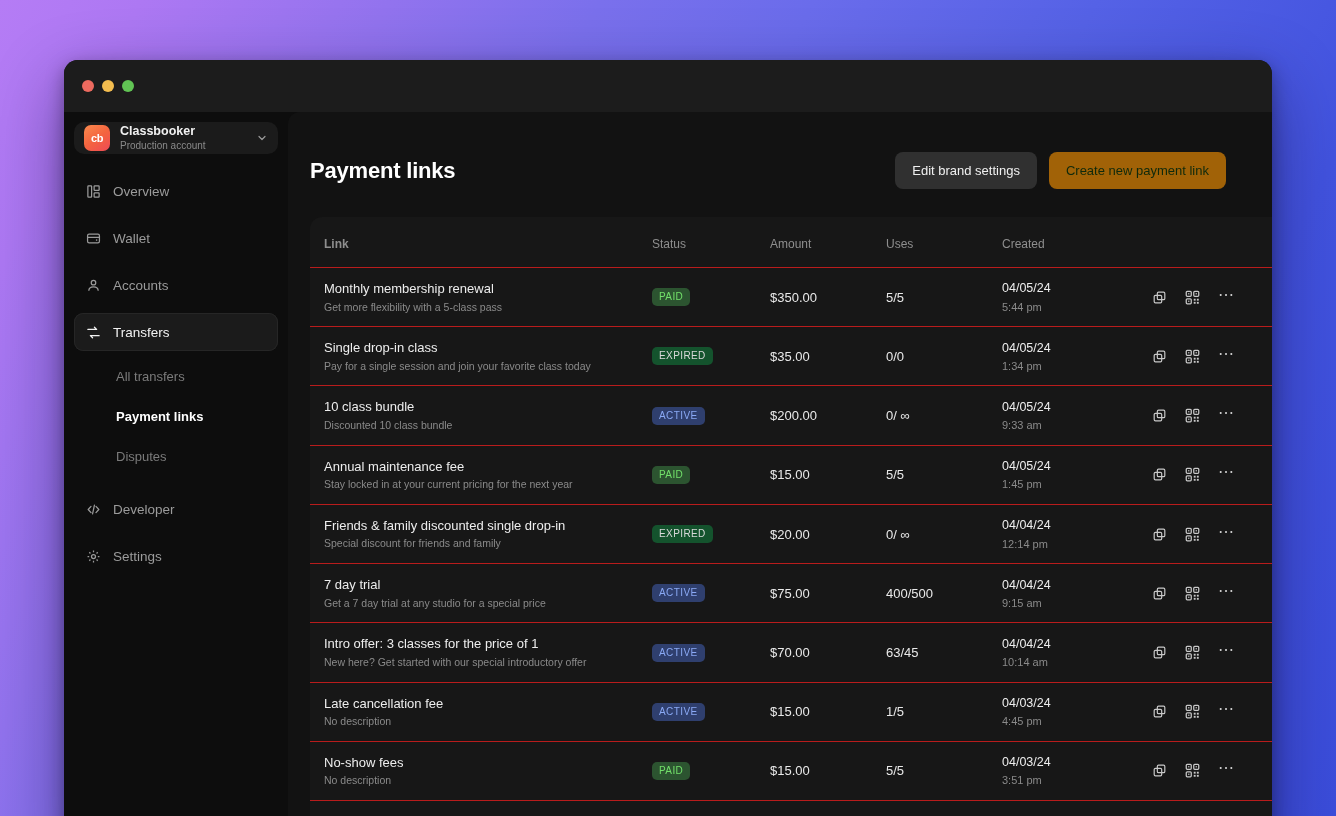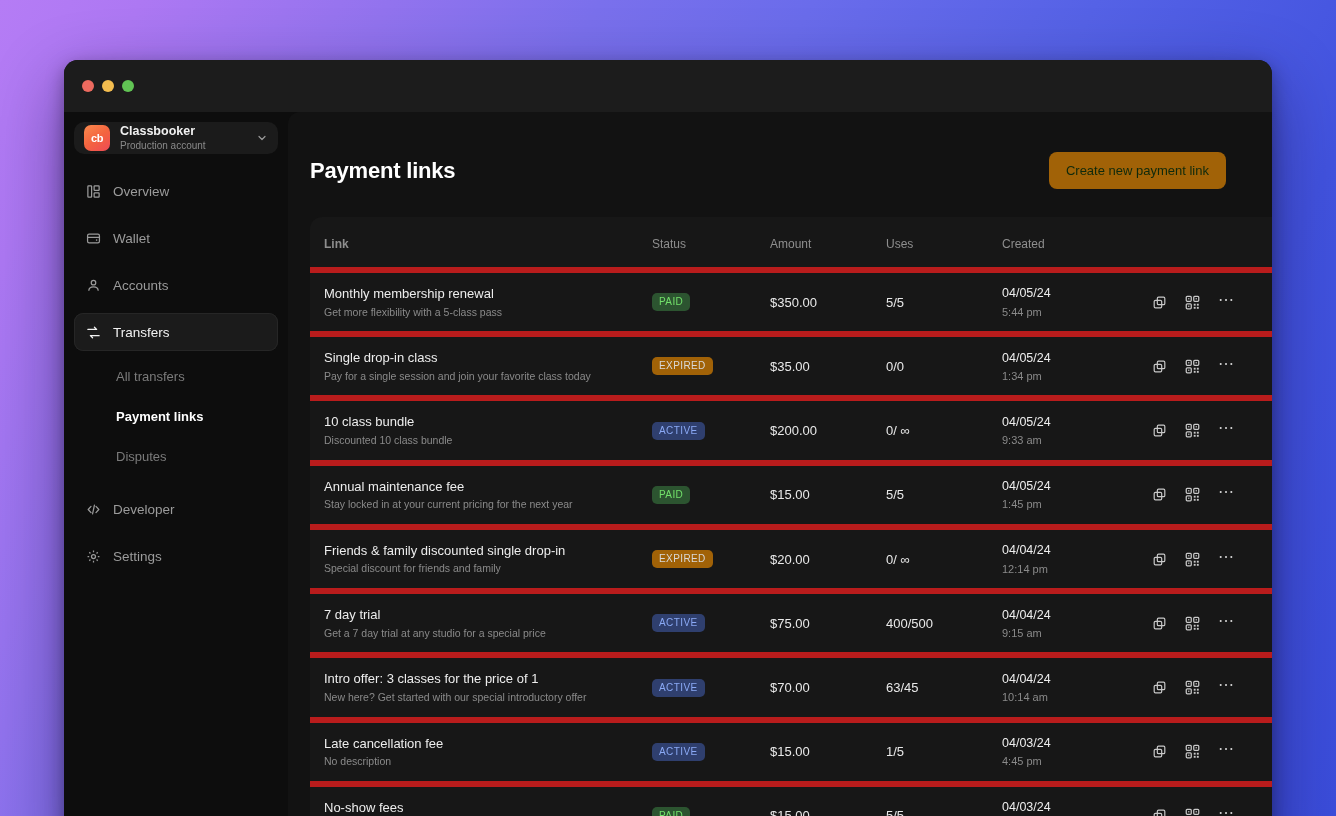--- a/index.html
+++ b/index.html
@@ -202,21 +202,21 @@
     color: #8e8e8e;
     padding: 20px 0 16px 0;
   }
   .links th.c-link    { width: 342px; padding-left: 14px; font-weight: bold; }
   .links th.c-status  { width: 118px; }
   .links th.c-amount  { width: 116px; }
   .links th.c-uses    { width: 116px; }
   .links th.c-created { width: 150px; }
   .links th.c-actions { width: auto; }
 
-  .links tbody tr { border-top: 6px solid #b91c1c; }
+  .links tbody tr { border-top: 1px solid #b91c1c; }
 
   .links td {
     padding: 12px 0;
     vertical-align: middle;
     color: #e9e9e9;
     font-size: 13px;
     height: 54px;
   }
   .links td.c-link { padding-left: 14px; }
 
@@ -237,21 +237,21 @@
   .badge {
     display: inline-block;
     border-radius: 5px;
     font-size: 10px;
     font-weight: 400;
     letter-spacing: .4px;
     padding: 4px 7px;
     line-height: 1;
   }
   .badge.paid    { background: #2c5430; color: #72e06a; }
-  .badge.expired { background: #a16207; color: #d9d9d9; }
+  .badge.expired { background: #14532d; color: #d9d9d9; }
   .badge.active  { background: #2f3f6e; color: #8aa9f5; }
 
   .created-date { color: #ededed; font-size: 12.5px; line-height: 1.3; }
   .created-time { color: #8a8a8a; font-size: 11px; line-height: 1.3; margin-top: 3px; }
 
   .row-actions {
     display: flex;
     align-items: center;
     justify-content: flex-start;
     gap: 18px;
@@ -367,20 +367,21 @@
         </span>
         <span>Settings</span>
       </div>
     </nav>
 
     <main class="main">
 
       <div class="page-head">
         <h1 class="page-title">Payment links</h1>
         <div class="head-actions">
+          <button class="btn secondary">Edit brand settings</button>
           <button class="btn primary">Create new payment link</button>
         </div>
       </div>
 
       <div class="table-card">
         <table class="links">
           <thead>
             <tr>
               <th class="c-link">Link</th>
               <th class="c-status">Status</th>

